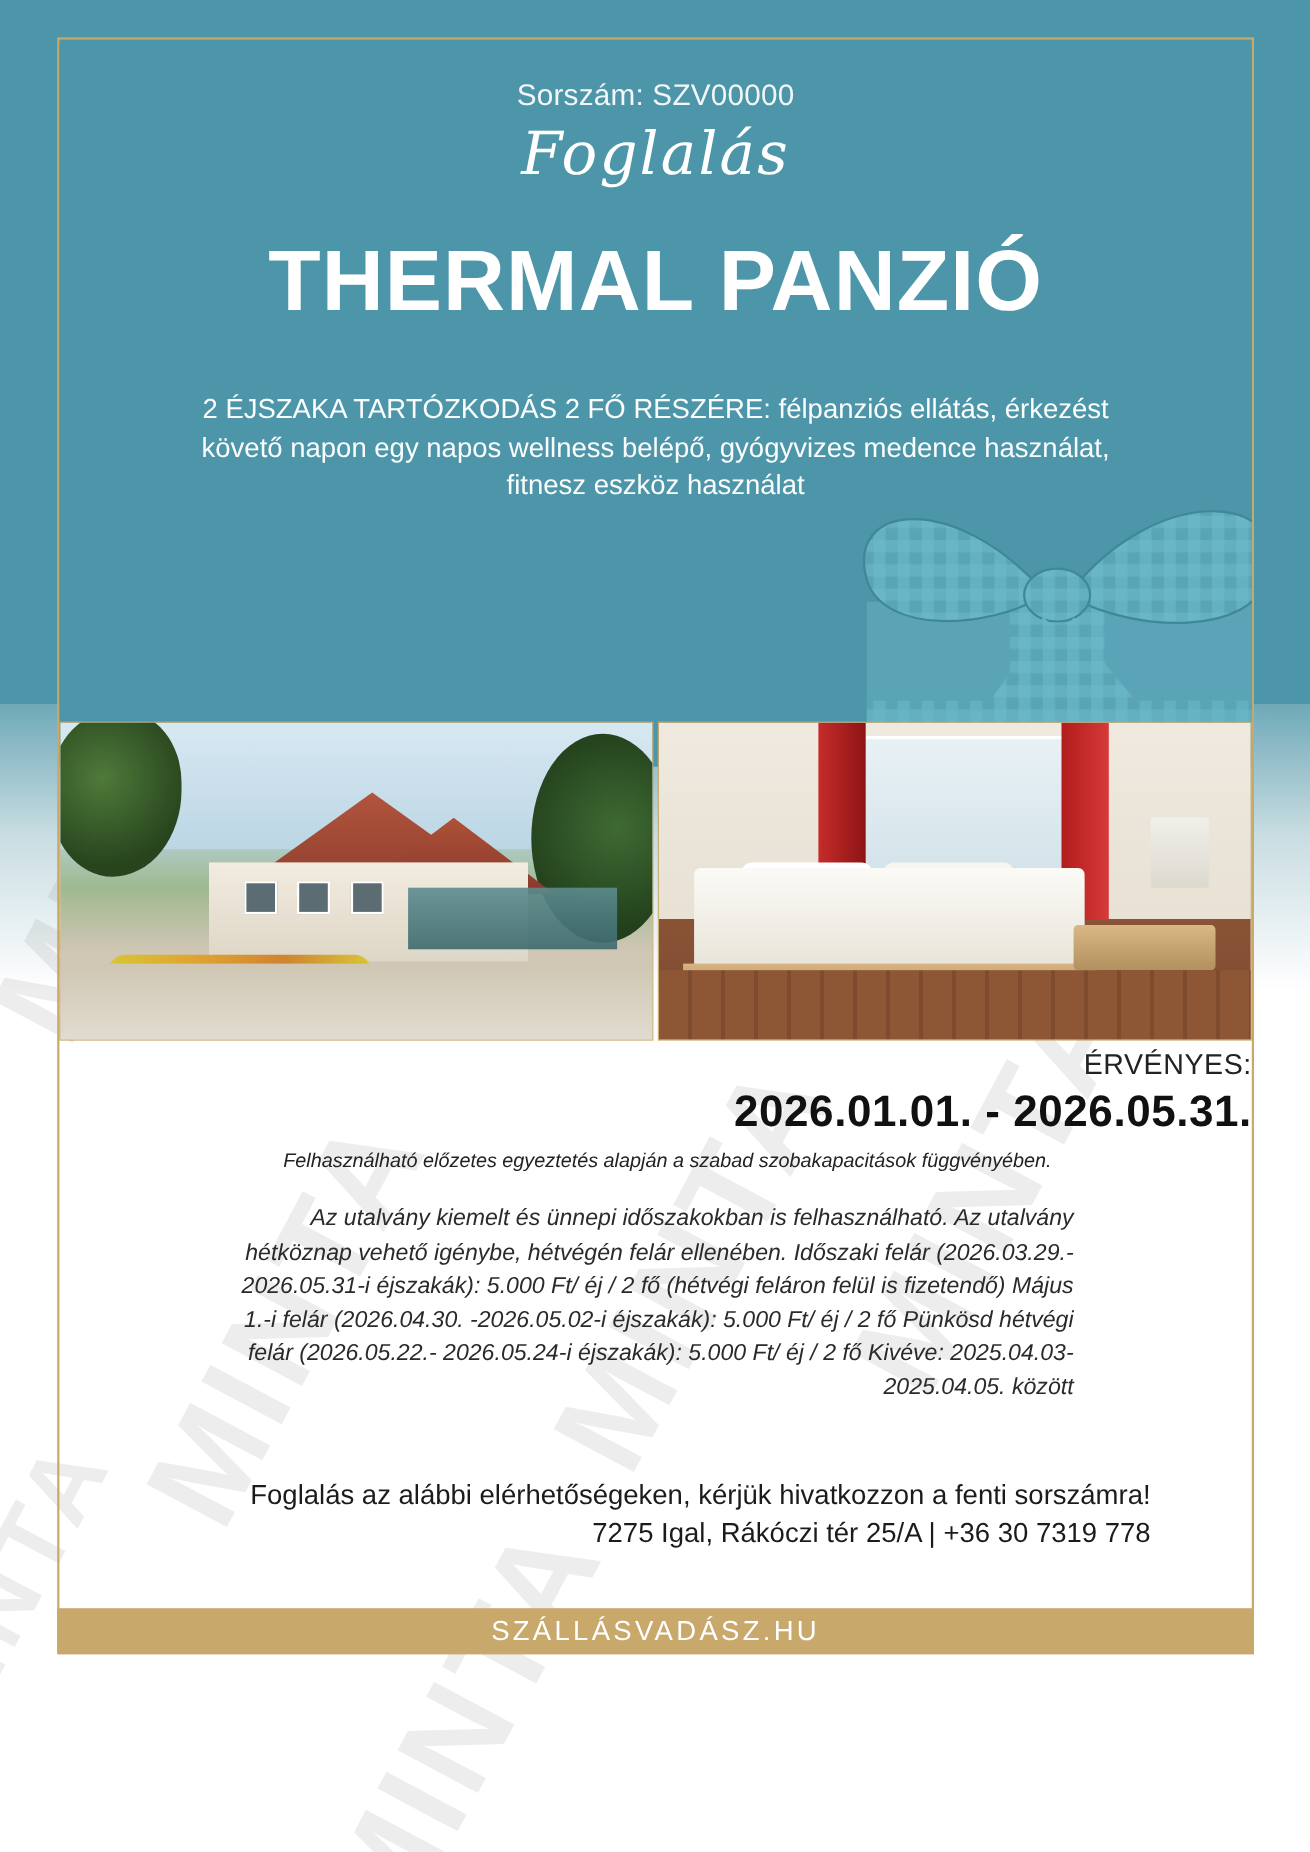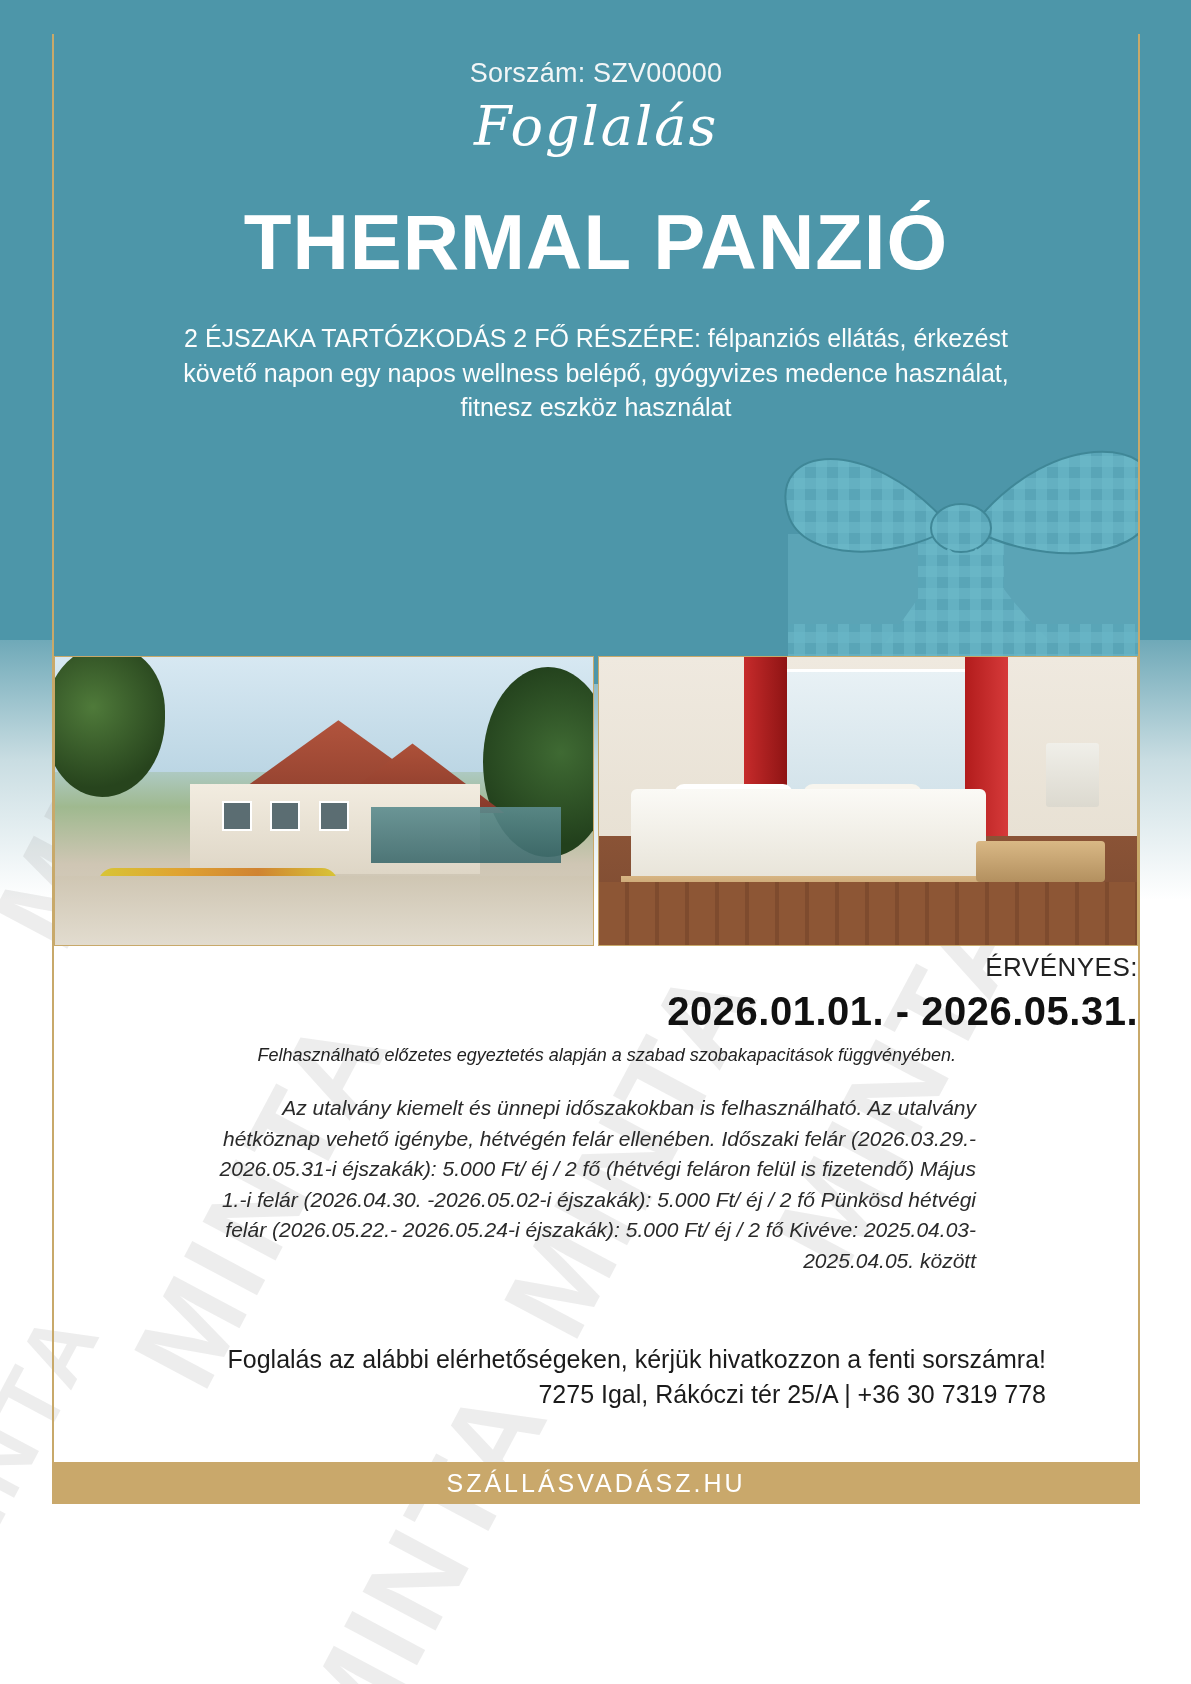--- a/index.html
+++ b/index.html
@@ -59,21 +59,21 @@
     height: 1468px;
     border: 2px solid #c8a96a;
     box-sizing: border-box;
     z-index: 10;
   }
 
   
   .hero {
     position: absolute;
     left: 54px;
-    top: 28px;
+    top: 41px;
     width: 1084px;
     height: 656px;
     background: #4d96a9;
     overflow: hidden;
     z-index: 11;
   }
 
   
   .ribbon-wrap {
     position: absolute;
@@ -111,21 +111,21 @@
   .hotel-name {
     margin-top: 42px;
     font-size: 78px;
     font-weight: bold;
     line-height: 1.08;
     letter-spacing: 1px;
     color: #ffffff;
   }
 
   .offer-desc {
-    margin: 37px auto 0 auto;
+    margin: 58px auto 0 auto;
     width: 860px;
     font-size: 25px;
     line-height: 1.38;
     color: #fbfdfd;
   }
 
   
   .photos {
     position: absolute;
     left: 54px;

